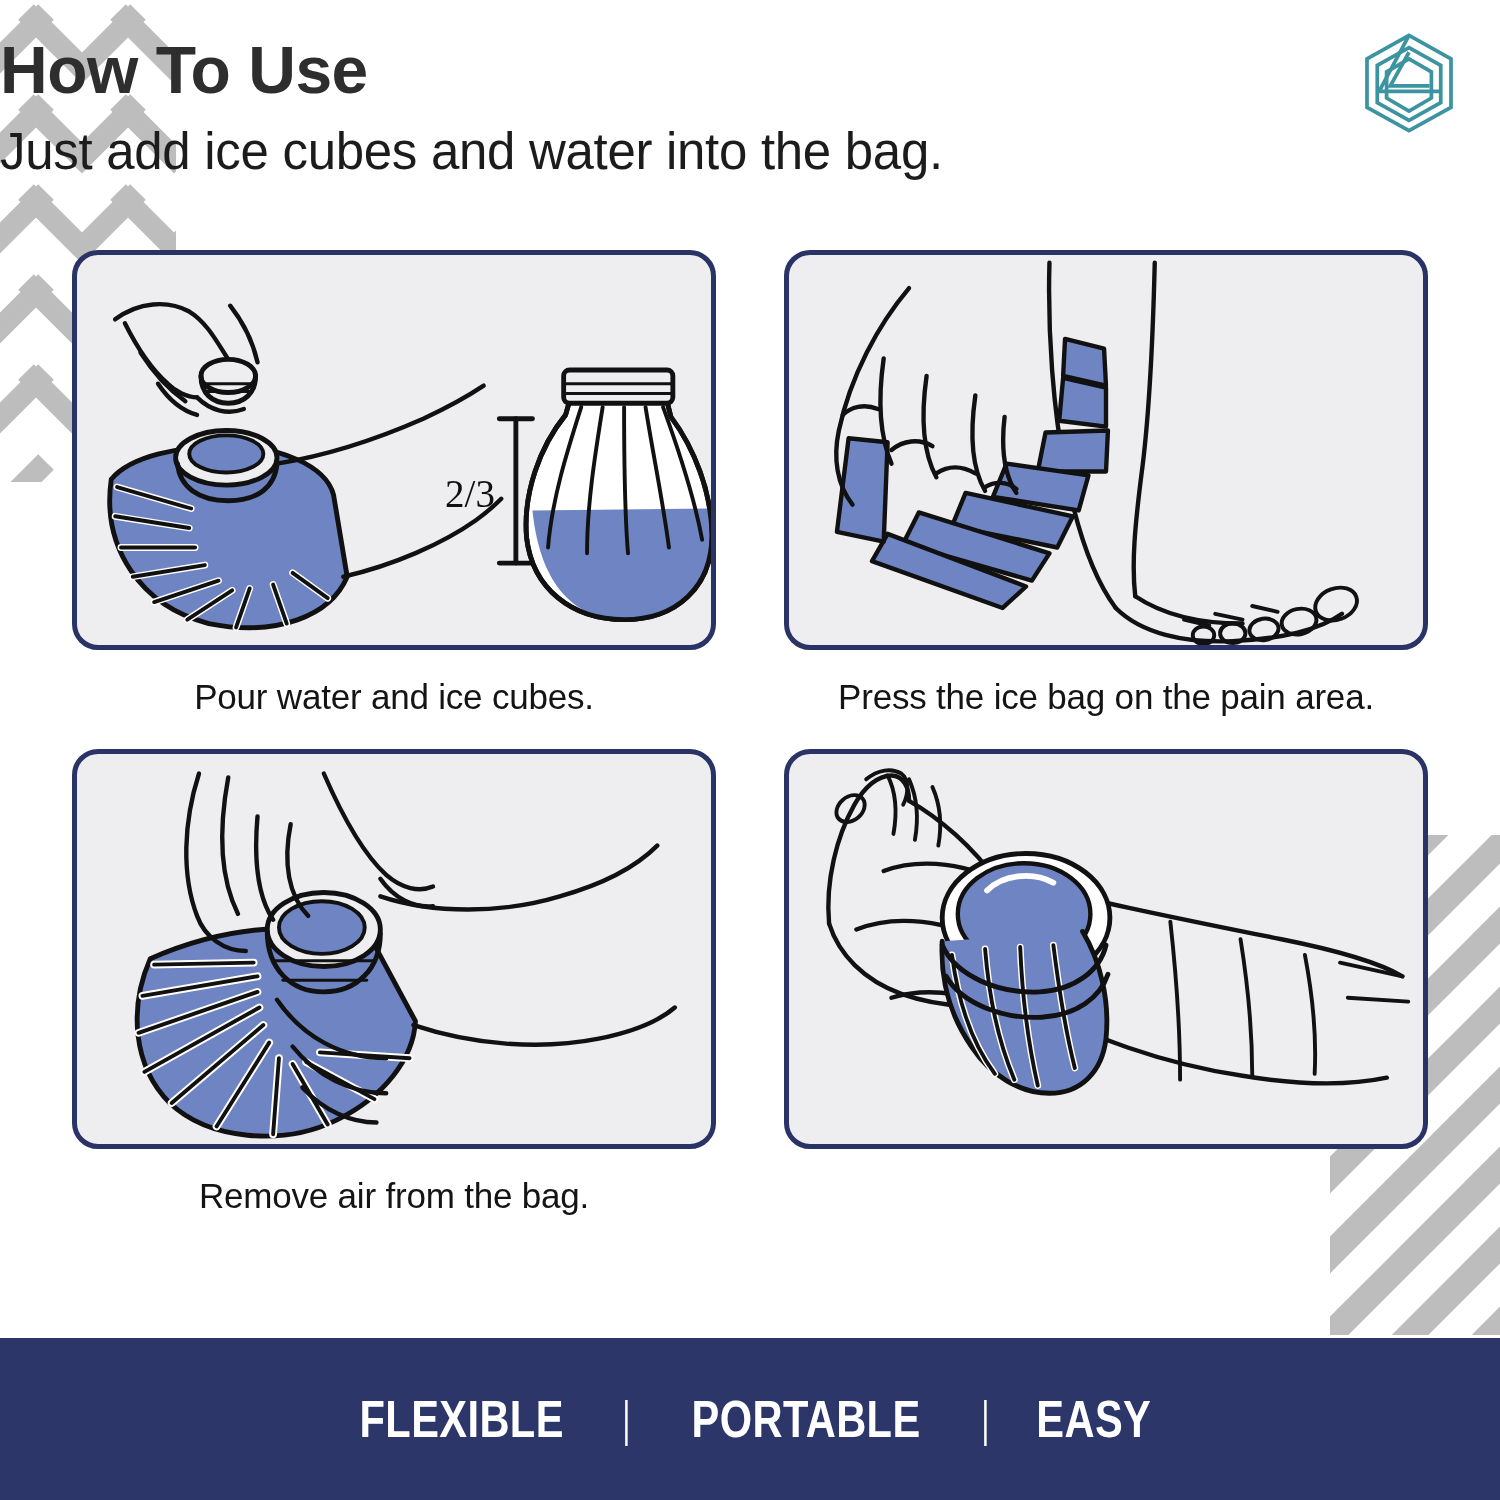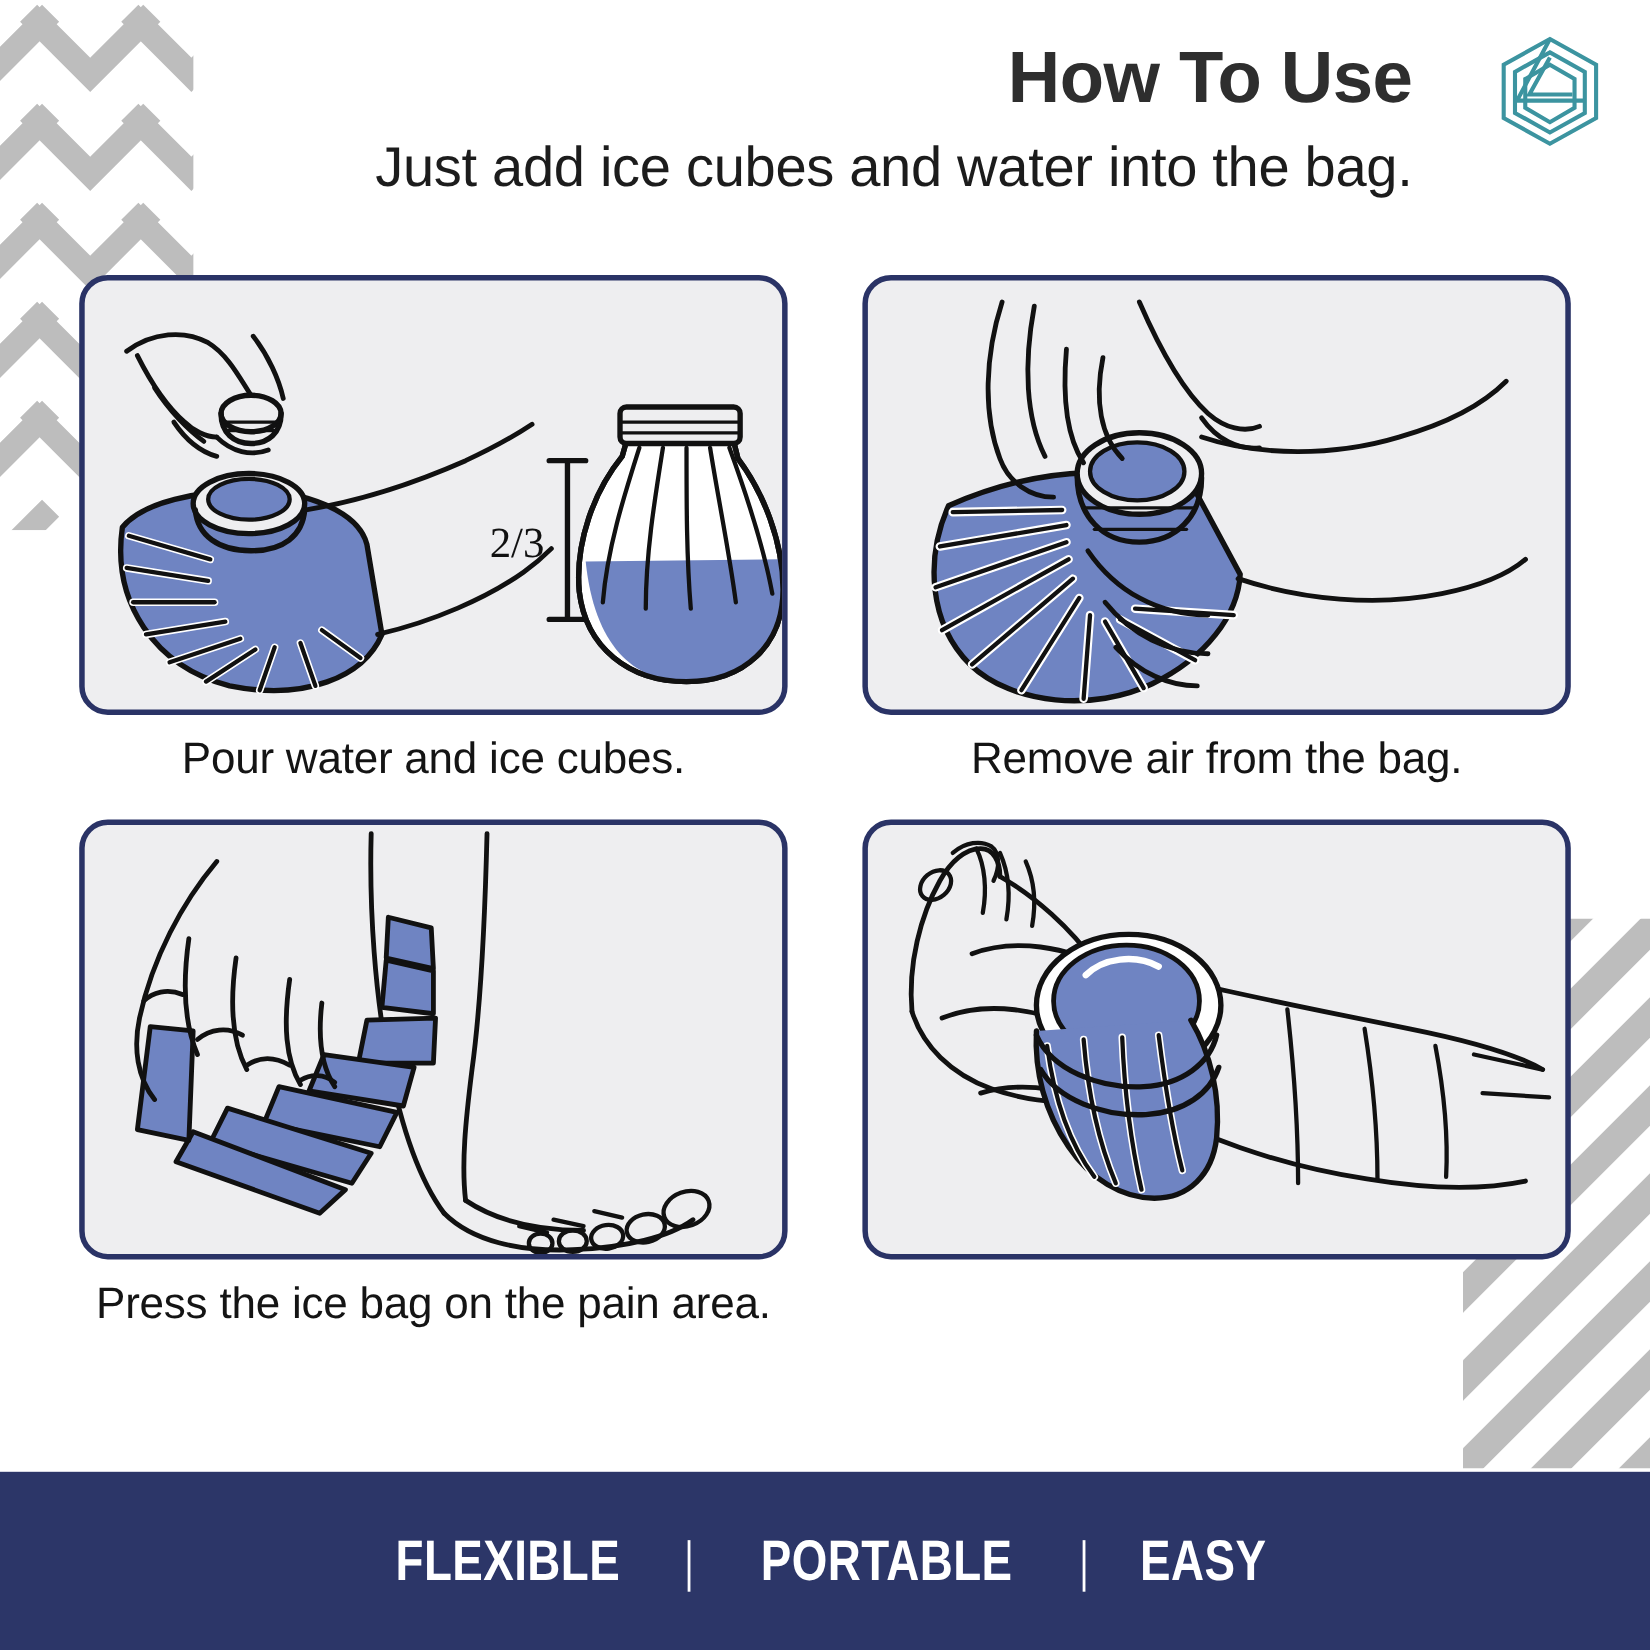--- a/index.html
+++ b/index.html
@@ -39,21 +39,21 @@
     overflow: hidden;
     pointer-events: none;
   }
 
   
   .header {
     position: absolute;
     left: 0;
     top: 0;
     width: 1284px;
-    text-align: right;
+    text-align: left;
     padding-top: 36px;
   }
   .title {
     font-size: 66px;
     font-weight: bold;
     color: #2e2e2e;
     letter-spacing: -0.5px;
     line-height: 1.05;
     margin: 0;
   }
@@ -95,25 +95,25 @@
     width: 100%;
     height: 400px;
     border: 5px solid #2a3366;
     border-radius: 26px;
     background: #eeeef0;
     box-sizing: border-box;
     overflow: hidden;
   }
   .panel svg { display: block; width: 100%; height: 100%; }
   .caption {
-    font-size: 40px;
+    font-size: 35px;
     color: #141414;
     text-align: center;
     line-height: 1.22;
-    margin-top: 16px;
+    margin-top: 26px;
     letter-spacing: -0.2px;
   }
 
   
   .banner {
     position: absolute;
     left: 0;
     bottom: 0;
     width: 1500px;
     height: 162px;
@@ -288,75 +288,20 @@
         </svg>
       </div>
       <div class="caption">Pour water and ice cubes.</div>
     </div>
 
     <div class="step">
       <div class="panel">
         <svg viewBox="0 0 640 400" preserveAspectRatio="xMidYMid meet">
           <g stroke="#111" stroke-width="4.5" fill="none" stroke-linecap="round" stroke-linejoin="round">
 
-            <path d="M70 210 C48 260 52 320 90 358 C130 396 206 402 260 376 C310 352 340 312 342 274 L300 196 C250 172 160 170 70 210 Z" fill="#6f84c2" stroke="#111" stroke-width="5"></path>
-            <g stroke="#ffffff" stroke-width="8">
-              <path d="M74 216 L176 214"></path>
-              <path d="M62 248 L180 228"></path>
-              <path d="M58 286 L180 244"></path>
-              <path d="M64 326 L182 260"></path>
-              <path d="M92 358 L186 278"></path>
-              <path d="M138 382 L192 296"></path>
-              <path d="M196 390 L202 312"></path>
-              <path d="M252 380 L216 318"></path>
-              <path d="M300 354 L230 316"></path>
-              <path d="M336 312 L244 306"></path>
-            </g>
-            <g stroke="#111" stroke-width="4">
-              <path d="M74 216 L176 214"></path>
-              <path d="M62 248 L180 228"></path>
-              <path d="M58 286 L180 244"></path>
-              <path d="M64 326 L182 260"></path>
-              <path d="M92 358 L186 278"></path>
-              <path d="M138 382 L192 296"></path>
-              <path d="M196 390 L202 312"></path>
-              <path d="M252 380 L216 318"></path>
-              <path d="M300 354 L230 316"></path>
-              <path d="M336 312 L244 306"></path>
-            </g>
-
-            <ellipse cx="248" cy="180" rx="58" ry="38" fill="#eeeef0" stroke="#111" stroke-width="5"></ellipse>
-            <ellipse cx="246" cy="178" rx="44" ry="27" fill="#6f84c2" stroke="#111" stroke-width="4"></ellipse>
-            <path d="M190 182 C190 220 214 244 248 244 C282 244 306 220 306 184" stroke="#111" stroke-width="5"></path>
-            <path d="M198 212 L300 212" stroke="#111" stroke-width="3"></path>
-            <path d="M206 232 L292 232" stroke="#111" stroke-width="3"></path>
-
-            <path d="M120 20 C104 70 102 124 118 166 C126 188 146 202 168 202"></path>
-            <path d="M150 24 C140 78 142 128 160 164"></path>
-            <path d="M180 64 C176 110 180 146 196 170"></path>
-            <path d="M214 72 C206 112 212 146 232 166"></path>
-            <path d="M248 20 C268 66 290 104 312 124 C328 138 346 142 360 136"></path>
-            <path d="M306 128 C320 148 340 158 360 156"></path>
-
-            <path d="M306 146 C360 164 430 164 490 146 C540 132 570 114 590 94"></path>
-            <path d="M340 278 C400 298 470 304 530 292 C570 284 594 272 608 260"></path>
-            <path d="M200 252 C226 290 266 312 312 312"></path>
-            <path d="M216 300 C240 330 276 348 312 348"></path>
-            <path d="M226 342 C248 366 276 378 302 378"></path>
-          </g>
-        </svg>
-      </div>
-      <div class="caption">Remove air from the bag.</div>
-    </div>
-
-    <div class="step">
-      <div class="panel">
-        <svg viewBox="0 0 640 400" preserveAspectRatio="xMidYMid meet">
-          <g stroke="#111" stroke-width="4.5" fill="none" stroke-linecap="round" stroke-linejoin="round">
-
             <path d="M262 8 C260 80 266 160 278 220 C290 282 306 330 330 362"></path>
             <path d="M370 8 C368 90 364 170 356 228 C350 276 346 316 350 350"></path>
 
             <path d="M330 362 C356 388 400 398 450 396 C500 394 540 384 562 368"></path>
             <path d="M350 350 C380 370 420 378 460 378"></path>
 
             <g stroke="#111" stroke-width="4">
               <ellipse cx="556" cy="358" rx="22" ry="16" transform="rotate(-20 556 358)"></ellipse>
               <ellipse cx="518" cy="376" rx="18" ry="13" transform="rotate(-12 518 376)"></ellipse>
               <ellipse cx="482" cy="384" rx="15" ry="11" transform="rotate(-8 482 384)"></ellipse>
@@ -391,20 +336,75 @@
         </svg>
       </div>
       <div class="caption">Press the ice bag on the pain area.</div>
     </div>
 
     <div class="step">
       <div class="panel">
         <svg viewBox="0 0 640 400" preserveAspectRatio="xMidYMid meet">
           <g stroke="#111" stroke-width="4.5" fill="none" stroke-linecap="round" stroke-linejoin="round">
 
+            <path d="M70 210 C48 260 52 320 90 358 C130 396 206 402 260 376 C310 352 340 312 342 274 L300 196 C250 172 160 170 70 210 Z" fill="#6f84c2" stroke="#111" stroke-width="5"></path>
+            <g stroke="#ffffff" stroke-width="8">
+              <path d="M74 216 L176 214"></path>
+              <path d="M62 248 L180 228"></path>
+              <path d="M58 286 L180 244"></path>
+              <path d="M64 326 L182 260"></path>
+              <path d="M92 358 L186 278"></path>
+              <path d="M138 382 L192 296"></path>
+              <path d="M196 390 L202 312"></path>
+              <path d="M252 380 L216 318"></path>
+              <path d="M300 354 L230 316"></path>
+              <path d="M336 312 L244 306"></path>
+            </g>
+            <g stroke="#111" stroke-width="4">
+              <path d="M74 216 L176 214"></path>
+              <path d="M62 248 L180 228"></path>
+              <path d="M58 286 L180 244"></path>
+              <path d="M64 326 L182 260"></path>
+              <path d="M92 358 L186 278"></path>
+              <path d="M138 382 L192 296"></path>
+              <path d="M196 390 L202 312"></path>
+              <path d="M252 380 L216 318"></path>
+              <path d="M300 354 L230 316"></path>
+              <path d="M336 312 L244 306"></path>
+            </g>
+
+            <ellipse cx="248" cy="180" rx="58" ry="38" fill="#eeeef0" stroke="#111" stroke-width="5"></ellipse>
+            <ellipse cx="246" cy="178" rx="44" ry="27" fill="#6f84c2" stroke="#111" stroke-width="4"></ellipse>
+            <path d="M190 182 C190 220 214 244 248 244 C282 244 306 220 306 184" stroke="#111" stroke-width="5"></path>
+            <path d="M198 212 L300 212" stroke="#111" stroke-width="3"></path>
+            <path d="M206 232 L292 232" stroke="#111" stroke-width="3"></path>
+
+            <path d="M120 20 C104 70 102 124 118 166 C126 188 146 202 168 202"></path>
+            <path d="M150 24 C140 78 142 128 160 164"></path>
+            <path d="M180 64 C176 110 180 146 196 170"></path>
+            <path d="M214 72 C206 112 212 146 232 166"></path>
+            <path d="M248 20 C268 66 290 104 312 124 C328 138 346 142 360 136"></path>
+            <path d="M306 128 C320 148 340 158 360 156"></path>
+
+            <path d="M306 146 C360 164 430 164 490 146 C540 132 570 114 590 94"></path>
+            <path d="M340 278 C400 298 470 304 530 292 C570 284 594 272 608 260"></path>
+            <path d="M200 252 C226 290 266 312 312 312"></path>
+            <path d="M216 300 C240 330 276 348 312 348"></path>
+            <path d="M226 342 C248 366 276 378 302 378"></path>
+          </g>
+        </svg>
+      </div>
+      <div class="caption">Remove air from the bag.</div>
+    </div>
+
+    <div class="step">
+      <div class="panel">
+        <svg viewBox="0 0 640 400" preserveAspectRatio="xMidYMid meet">
+          <g stroke="#111" stroke-width="4.5" fill="none" stroke-linecap="round" stroke-linejoin="round">
+
             <path d="M36 174 C32 130 44 84 62 52 C72 34 86 22 100 22 C112 22 118 34 118 48"></path>
             <g stroke="#111" stroke-width="4">
               <path d="M74 26 C86 16 100 14 110 20 C118 26 118 40 112 52"></path>
               <path d="M96 22 C104 38 106 60 102 82"></path>
               <path d="M118 26 C126 44 128 66 124 88"></path>
               <path d="M142 34 C150 52 152 72 148 94"></path>
               <ellipse cx="58" cy="56" rx="16" ry="12" transform="rotate(-40 58 56)"></ellipse>
             </g>
             <path d="M36 174 C46 206 72 232 110 246 C150 260 196 262 238 254"></path>
             <path d="M118 48 C150 66 184 96 208 130"></path>

